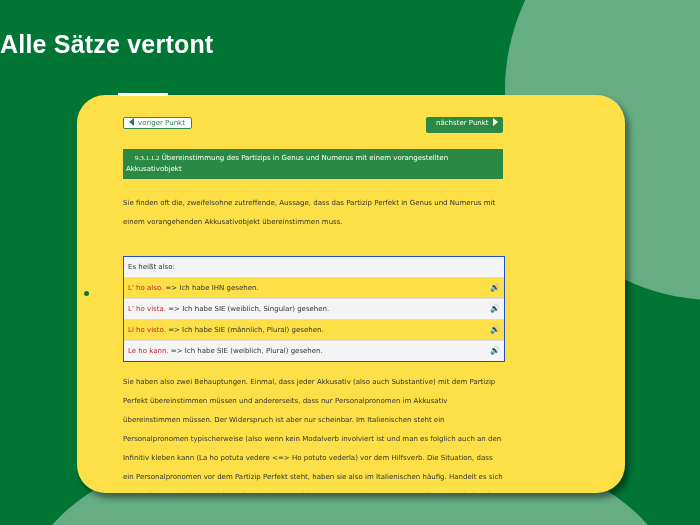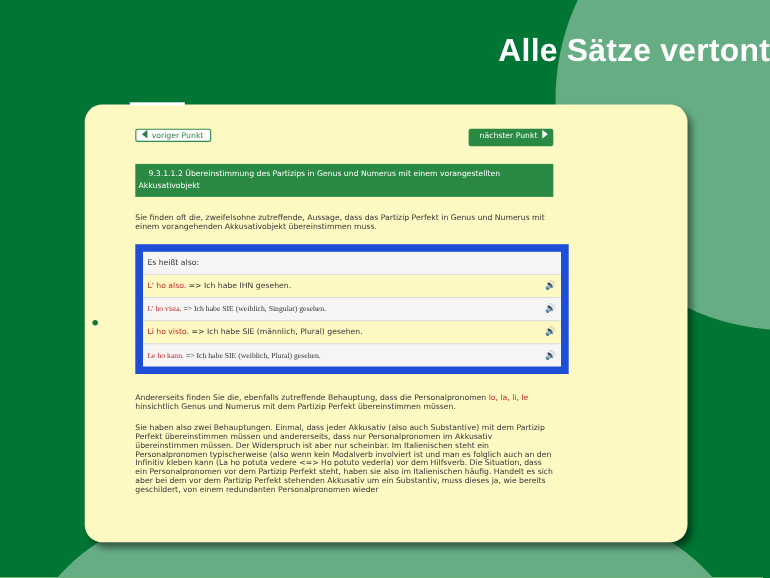--- a/index.html
+++ b/index.html
@@ -10,27 +10,27 @@
   }
   .circle-top {
     position:absolute; left:505px; top:-120px; width:420px; height:420px;
     border-radius:50%; background:#66ad84;
   }
   .shape-bottom {
     position:absolute; left:30px; top:430px; width:640px; height:300px;
     border-radius:50% 50% 0 0; background:#66ad84;
   }
   .headline {
-    position:absolute; top:30px; left:0; width:700px; text-align:right;
+    position:absolute; top:30px; left:0; width:700px; text-align:left;
     color:#fff; font-family:"Liberation Sans", sans-serif; font-weight:bold;
-    font-size:29px; letter-spacing:0.2px;
+    font-size:25px; letter-spacing:0.2px;
   }
   .card {
     position:absolute; left:77px; top:95px; width:548px; height:398px;
-    background:#fef9c3; border-radius:16px;
+    background:#fde047; border-radius:28px;
     box-shadow:4px 5px 6px rgba(0,0,0,0.45);
     overflow:hidden;
   }
   .notch {
     position:absolute; left:118px; top:93px; width:50px; height:3px; background:#fff;
   }
   .dot {
     position:absolute; left:84px; top:291px; width:5px; height:5px; border-radius:50%;
     background:#0a7a3a;
   }
@@ -48,27 +48,27 @@
     position:absolute; left:303px; top:0; width:77px; height:16px; box-sizing:border-box;
     border-radius:2px; background:#2a8a43; color:#fff;
     font-size:7px; line-height:12px; padding-left:10px; white-space:nowrap;
   }
   .tri-l { display:inline-block; width:0; height:0; border-top:4px solid transparent; border-bottom:4px solid transparent; border-right:5px solid #2e7d45; vertical-align:-1px; margin-right:4px; }
   .tri-r { display:inline-block; width:0; height:0; border-top:4px solid transparent; border-bottom:4px solid transparent; border-left:5px solid #fff; vertical-align:-1px; margin-left:4px; }
   .section-title {
     margin-top:18px; background:#2a8a43; color:#fff; font-size:7px; line-height:11px;
     padding:4px 8px 4px 3px; width:369px; box-sizing:content-box;
   }
-  .section-title .num { padding-left:9px; }
-  p { margin:0; line-height:8px; }
+  .section-title .num { padding-left:9px;font-family:Liberation Serif, serif; }
+  p { margin:0; line-height:19px; }
   .p1 { margin-top:15px; }
-  .table { margin-top:12px; border:7px solid #1d4ed8; width:380px; }
+  .table { margin-top:24px; border:1px solid #1d4ed8; width:380px; }
   .trow { height:20px; line-height:20px; border-top:1px solid #ddd; padding-left:4px; position:relative; white-space:nowrap; }
   .trow.head { border-top:none; background:#f5f5f5; }
-  .trow.alt { background:#f5f5f5;font-family:Liberation Serif, serif; }
+  .trow.alt { background:#f5f5f5; }
   .it { color:#c0282d; }
   .spk { position:absolute; right:4px; top:0; font-size:8px; color:#222; }
   .p2 { margin-top:18px; }
   .p3 { margin-top:11px; }
 </style>
 </head>
 <body>
 
 <div class="circle-top"></div>
 <div class="shape-bottom"></div>
@@ -99,20 +99,19 @@
       <div class="trow">
         <span class="it">Li ho visto.</span> <span>=&gt; Ich habe SIE (männlich, Plural) gesehen.</span>
         <span class="spk">🔊</span>
       </div>
       <div class="trow alt">
         <span class="it">Le ho kann.</span> <span>=&gt; Ich habe SIE (weiblich, Plural) gesehen.</span>
         <span class="spk">🔊</span>
       </div>
     </div>
 
-    <p class="p2"><span>Andererseits finden Sie die, ebenfalls zutreffende Behauptung, dass die Personalpronomen </span><span class="it">lo, la, li, le</span><span> hinsichtlich Genus und Numerus mit dem Partizip Perfekt übereinstimmen müssen.</span></p>
 
     <p class="p3">Sie haben also zwei Behauptungen. Einmal, dass jeder Akkusativ (also auch Substantive) mit dem Partizip Perfekt übereinstimmen müssen und andererseits, dass nur Personalpronomen im Akkusativ übereinstimmen müssen. Der Widerspruch ist aber nur scheinbar. Im Italienischen steht ein Personalpronomen typischerweise (also wenn kein Modalverb involviert ist und man es folglich auch an den Infinitiv kleben kann (La ho potuta vedere &lt;=&gt; Ho potuto vederla) vor dem Hilfsverb. Die Situation, dass ein Personalpronomen vor dem Partizip Perfekt steht, haben sie also im Italienischen häufig. Handelt es sich aber bei dem vor dem Partizip Perfekt stehenden Akkusativ um ein Substantiv, muss dieses ja, wie bereits geschildert, von einem redundanten Personalpronomen wieder</p>
   </div>
 </div>
 
 <div class="notch"></div>
 <div class="dot"></div>
 
 </body></html>

